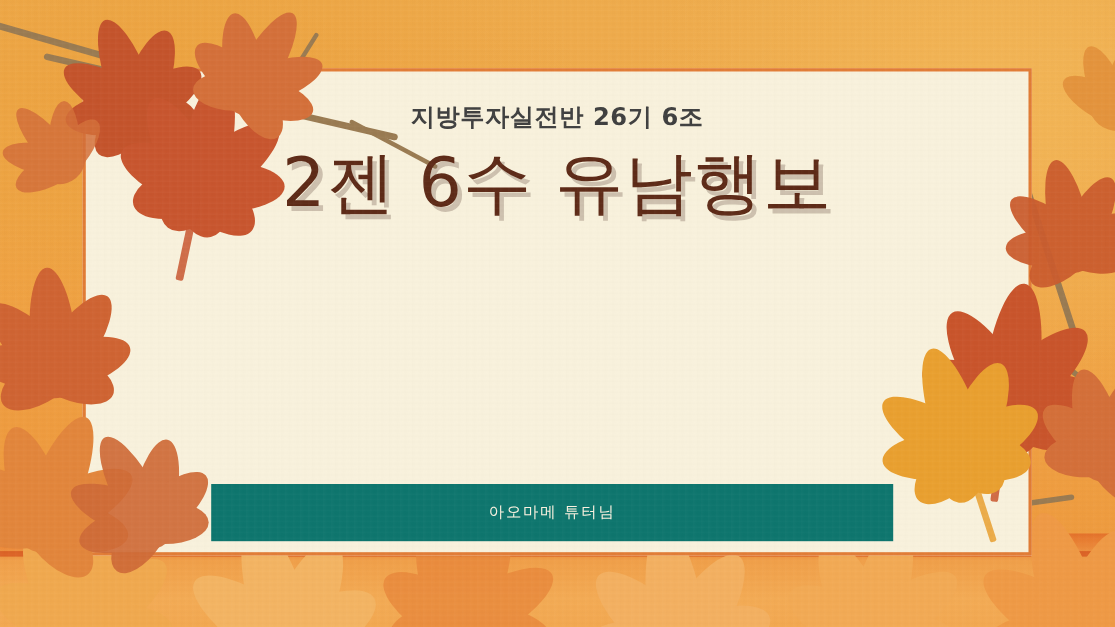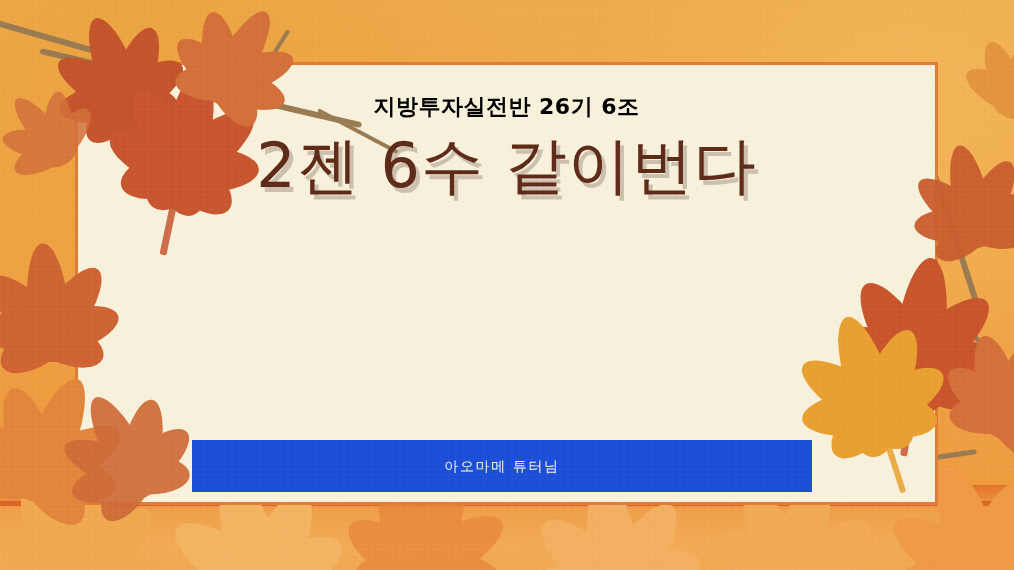--- a/index.html
+++ b/index.html
@@ -139,21 +139,21 @@
     display: flex;
     flex-direction: column;
     align-items: center;
     pointer-events: none;
   }
   #subtitle {
     margin-top: 30px;
     font-size: 22px;
     font-weight: bold;
     letter-spacing: 0.5px;
-    color: #000000;
+    color: #404040;
     text-align: center;
     white-space: nowrap;
   }
   #title {
     margin-top: 12px;
     text-align: center;
     color: #5e2b18;
     font-size: 62px;
     font-weight: 400;
     line-height: 1.02;
@@ -163,21 +163,21 @@
   }
   #title .tline { display: block; }
 
   
   #banner {
     position: absolute;
     left: 192px;
     top: 440px;
     width: 620px;
     height: 52px;
-    background: #1d4ed8;
+    background: #0f766e;
     color: #fbf2e0;
     display: flex;
     flex-direction: column;
     align-items: center;
     justify-content: center;
     box-sizing: border-box;
     padding: 3px 6px;
   }
   #banner .tutor {
     font-size: 14px;
@@ -407,21 +407,21 @@
     <span class="petal p2"></span>
     <span class="petal p3"></span>
     <span class="petal p4"></span>
     <span class="petal p5"></span>
     <span class="core"></span>
   </div>
 
   <div class="text-layer layer-front">
     <div id="subtitle">지방투자실전반 26기 6조</div>
     <div id="title">
-      <span class="tline">2젠 6수 같이번다</span>
+      <span class="tline">2젠 6수 유남행보</span>
     </div>
   </div>
 
   <div id="banner" class="layer-front">
     <div class="tutor">아오마메 튜터님</div>
   </div>
 
   <div class="paper-grain layer-front"></div>
 </div>
 

